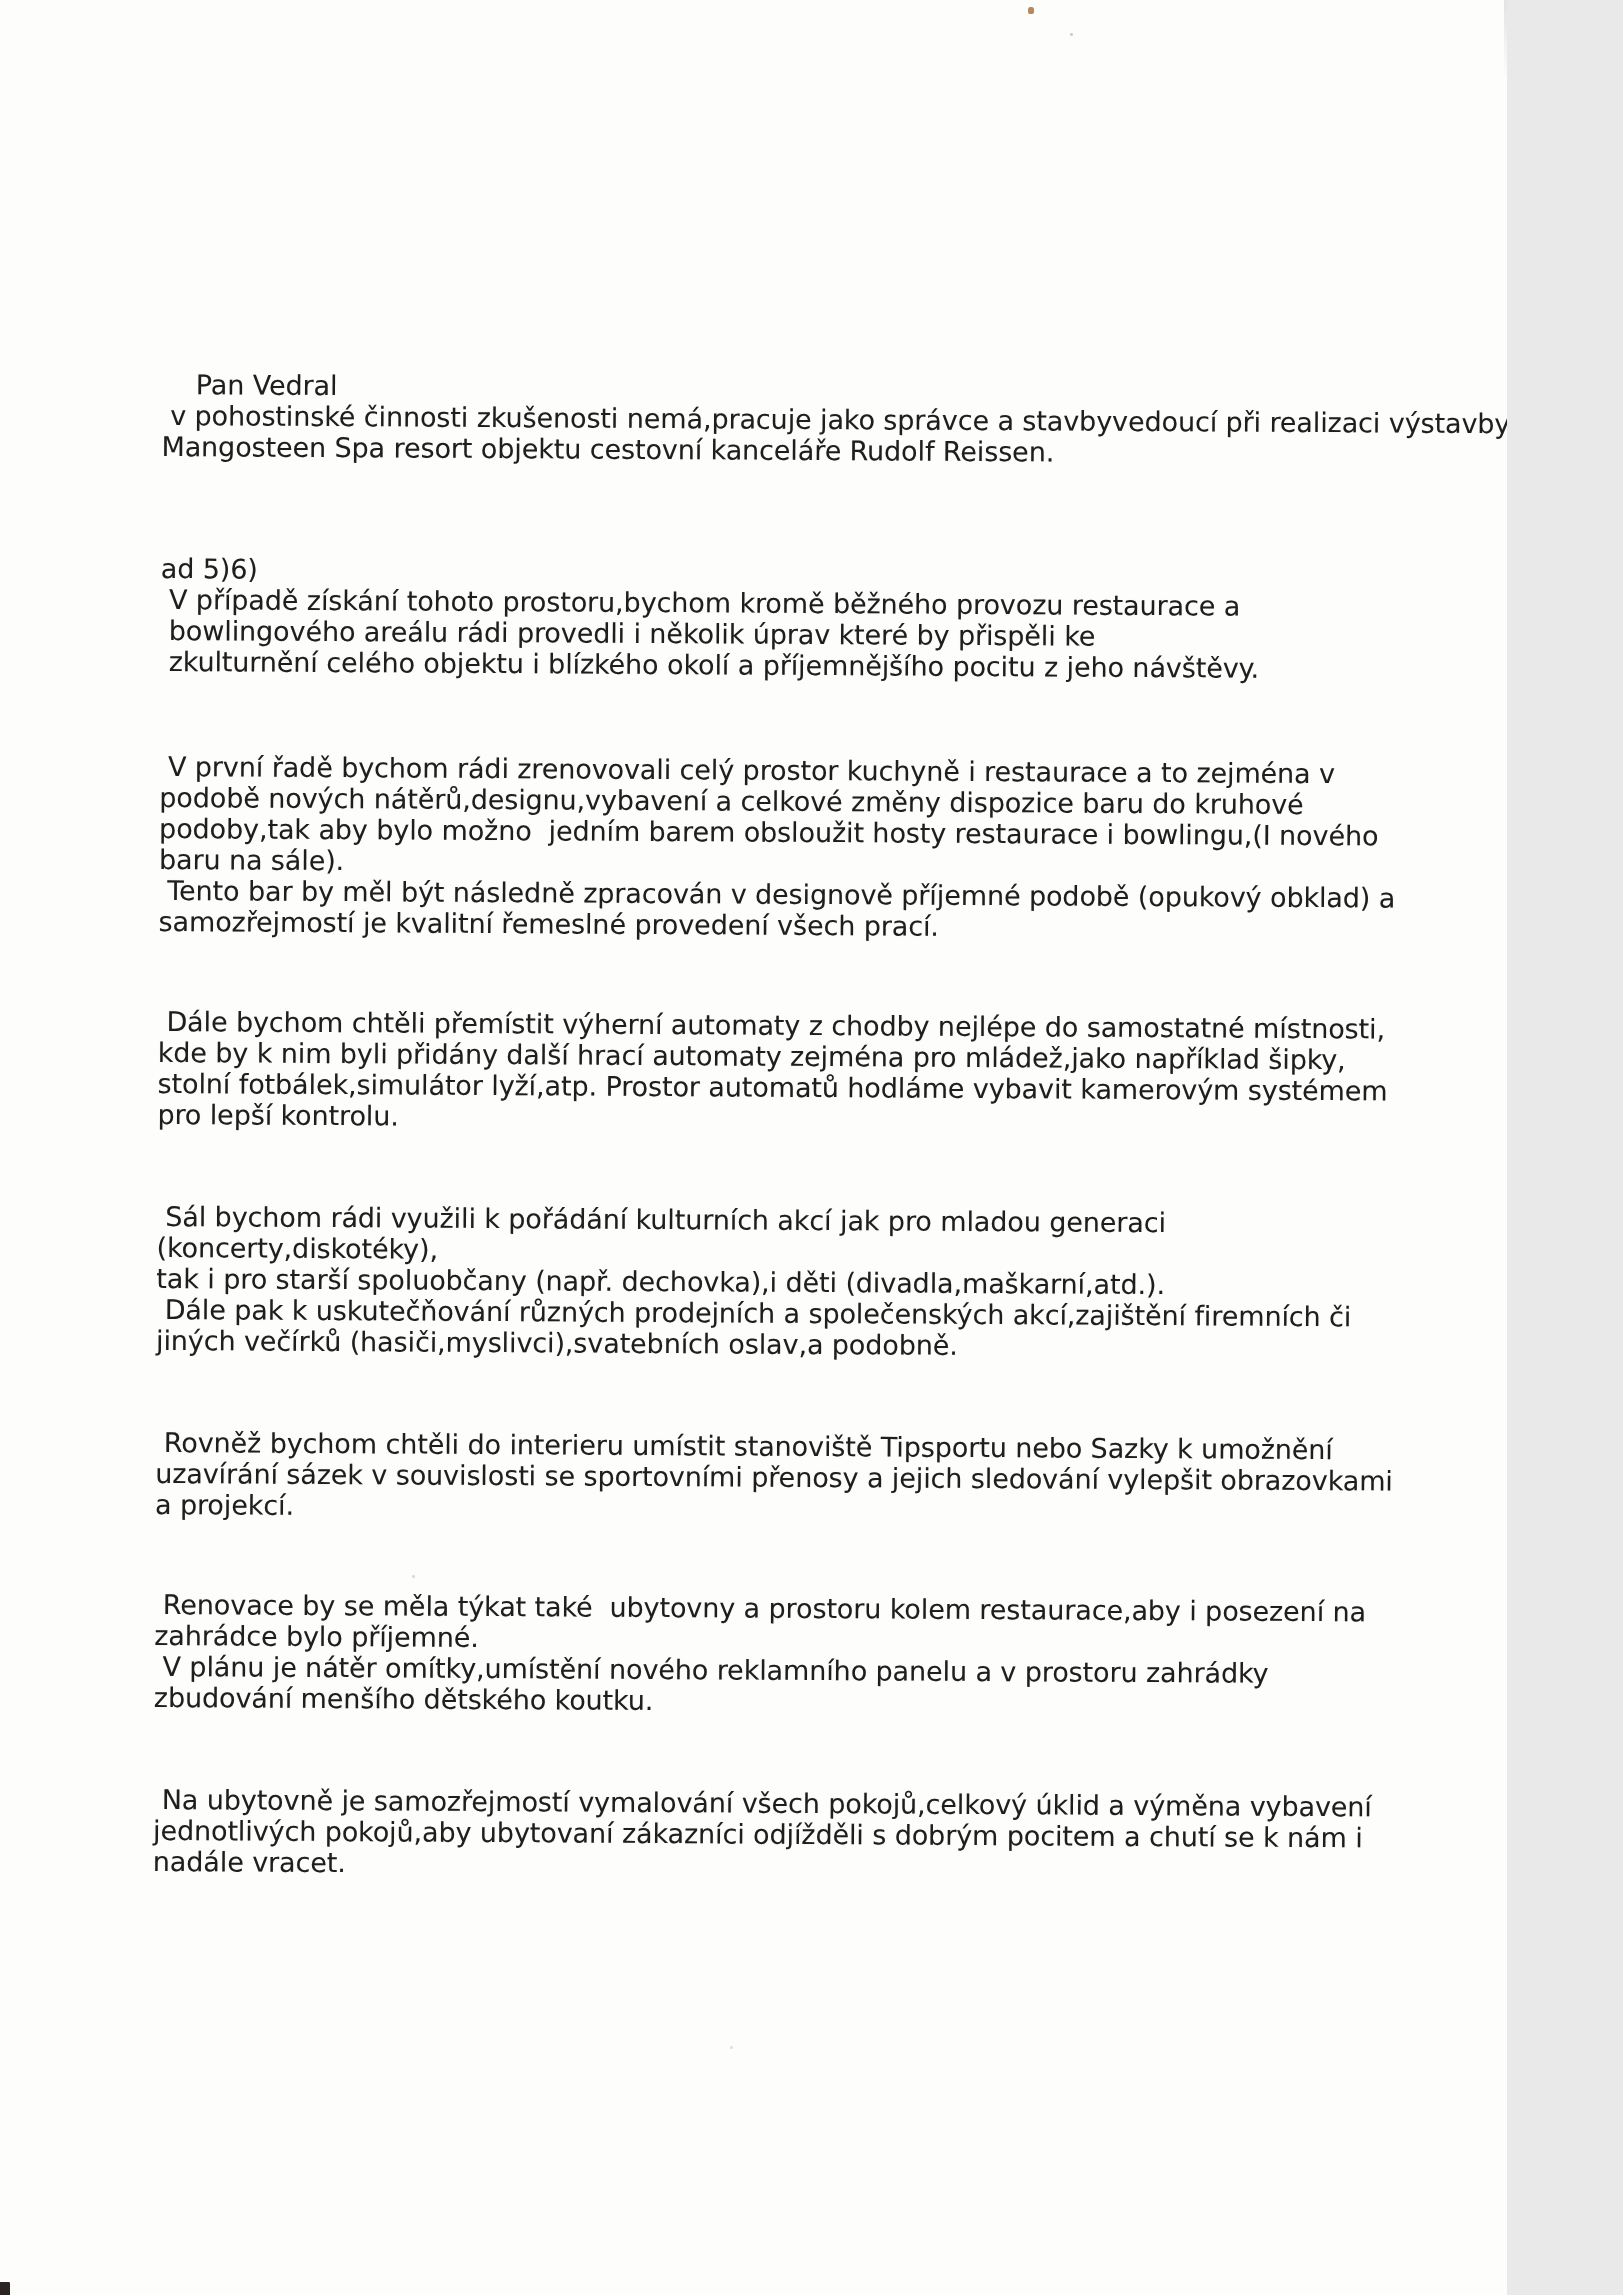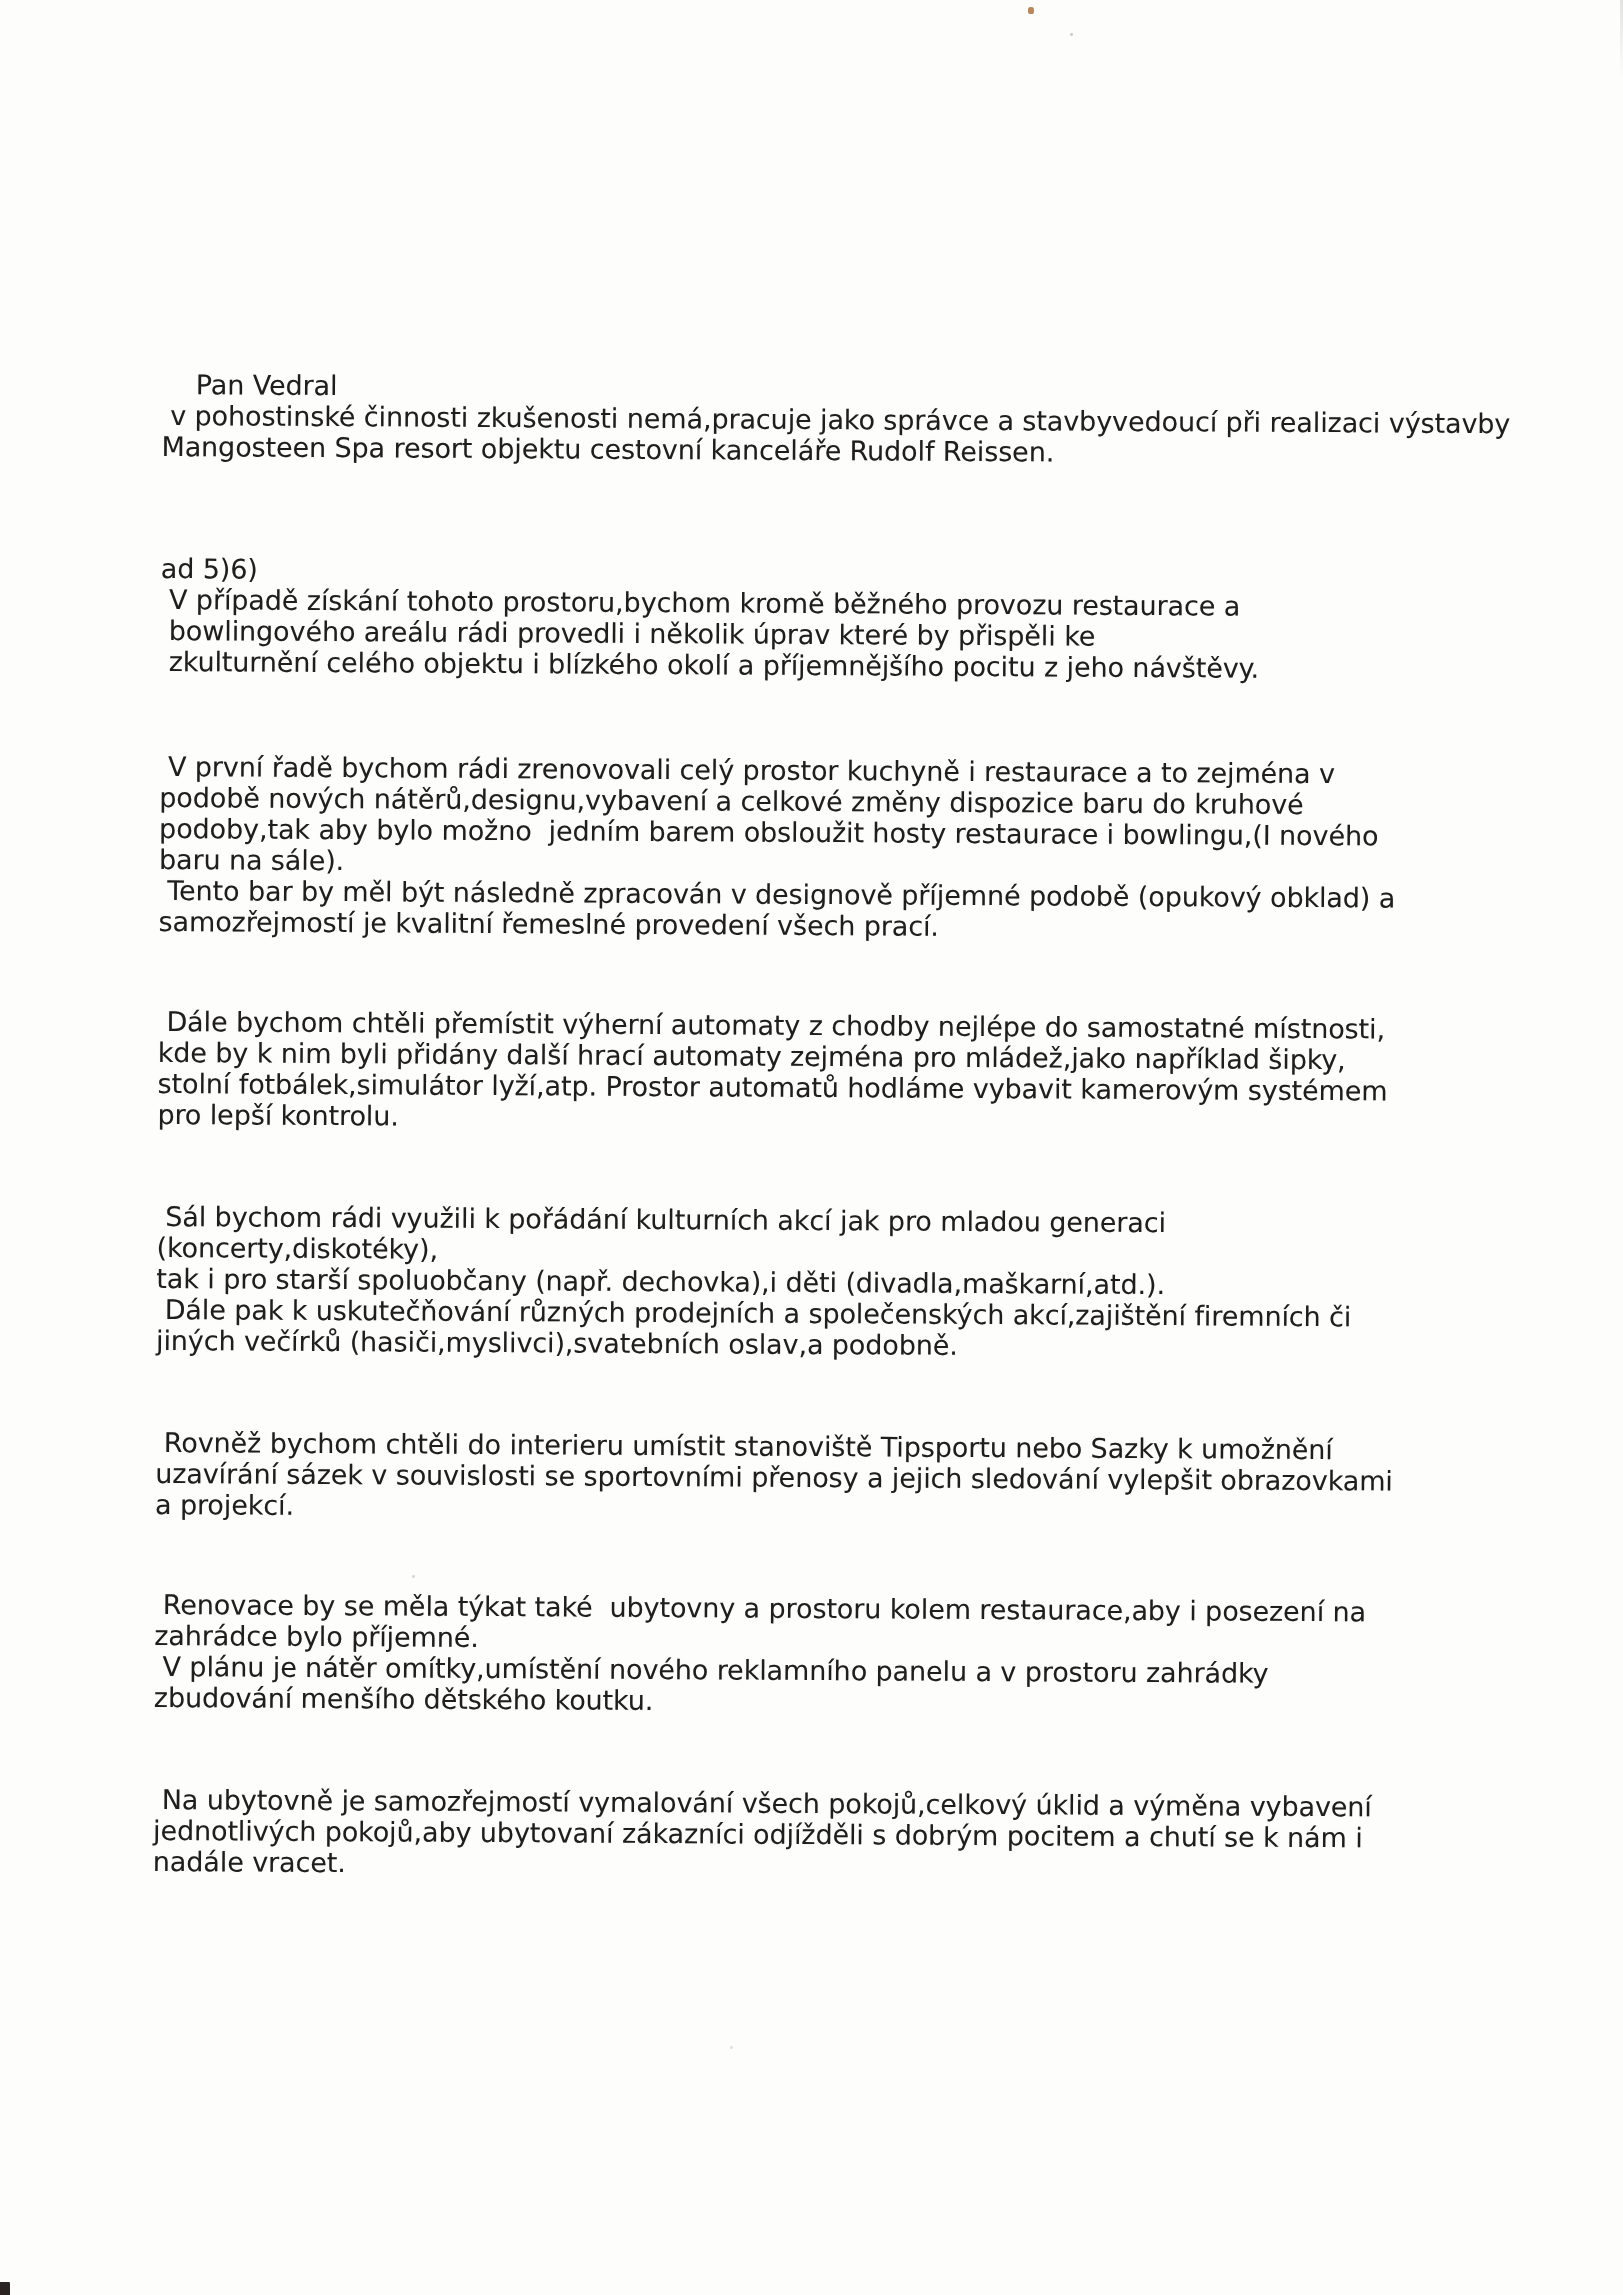--- a/index.html
+++ b/index.html
@@ -3,21 +3,21 @@
 <meta charset="utf-8">
 <style>
   html, body { margin: 0; padding: 0; }
   body {
     width: 1623px; height: 2295px;
     background: #e9e9e9;
     font-family: "DejaVu Sans", "Liberation Sans", sans-serif;
   }
   .page {
     position: relative;
-    width: 1623px; height: 2295px;
+    width: 1507px; height: 2295px;
     background: var(--paper, #fdfdfc);
     overflow: hidden;
   }
   .content {
     position: absolute;
     left: 162px; top: 0;
     width: 1303px;
     transform: rotate(0.35deg);
     transform-origin: 0 367px;
     color: var(--ink, #1f1d1d);

